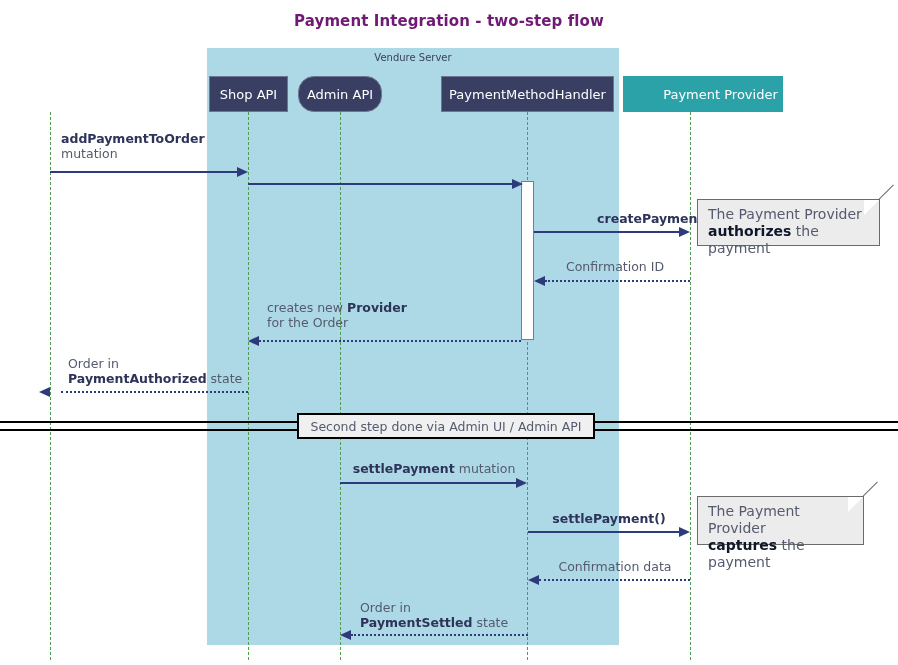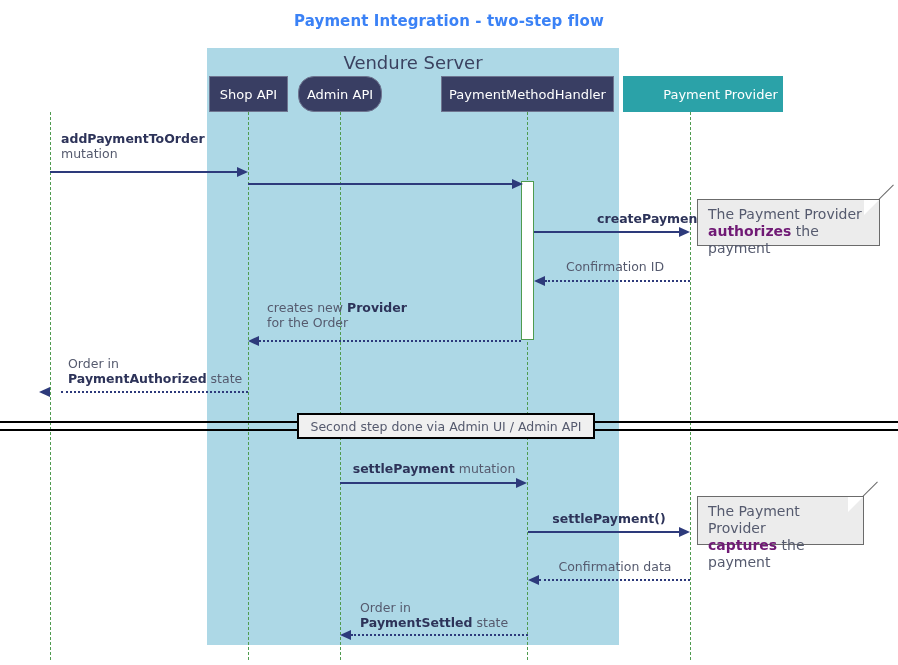--- a/index.html
+++ b/index.html
@@ -19,35 +19,35 @@
   }
   .abs { position: absolute; }
 
   
   #diagram-title {
     left: 0; top: 12px;
     width: 898px;
     text-align: center;
     font-size: 15px;
     font-weight: bold;
-    color: #3b82f6;
+    color: #701a75;
     letter-spacing: 0.1px;
   }
 
   
   #server-group {
     left: 207px; top: 48px;
     width: 412px; height: 597px;
     background: #ADD8E6;
   }
   #server-group-label {
     left: 207px; top: 52px;
     width: 412px;
     text-align: center;
-    font-size: 18px;
+    font-size: 10px;
     color: #3b4260;
   }
 
   
   .lifeline {
     width: 0px;
     border-left: 1px dashed #4f9b4f;
     top: 112px;
     height: 548px;
   }
@@ -105,21 +105,21 @@
   
   .note {
     background: #ececec;
     border: 1px solid #6b6b6b;
     box-sizing: border-box;
     font-size: 14px;
     color: #555a6e;
     line-height: 17px;
     padding: 6px 10px 6px 10px;
   }
-  .note b { color: #701a75; font-weight: bold; }
+  .note b { color: #0f172a; font-weight: bold; }
   .note .fold-tri {
     position: absolute;
     right: 0px; top: 0px;
     width: 0; height: 0;
     border-left: 15px solid #ffffff;
     border-bottom: 15px solid transparent;
   }
   .note .fold-edge {
     position: absolute;
     right: 0px; top: 0px;

